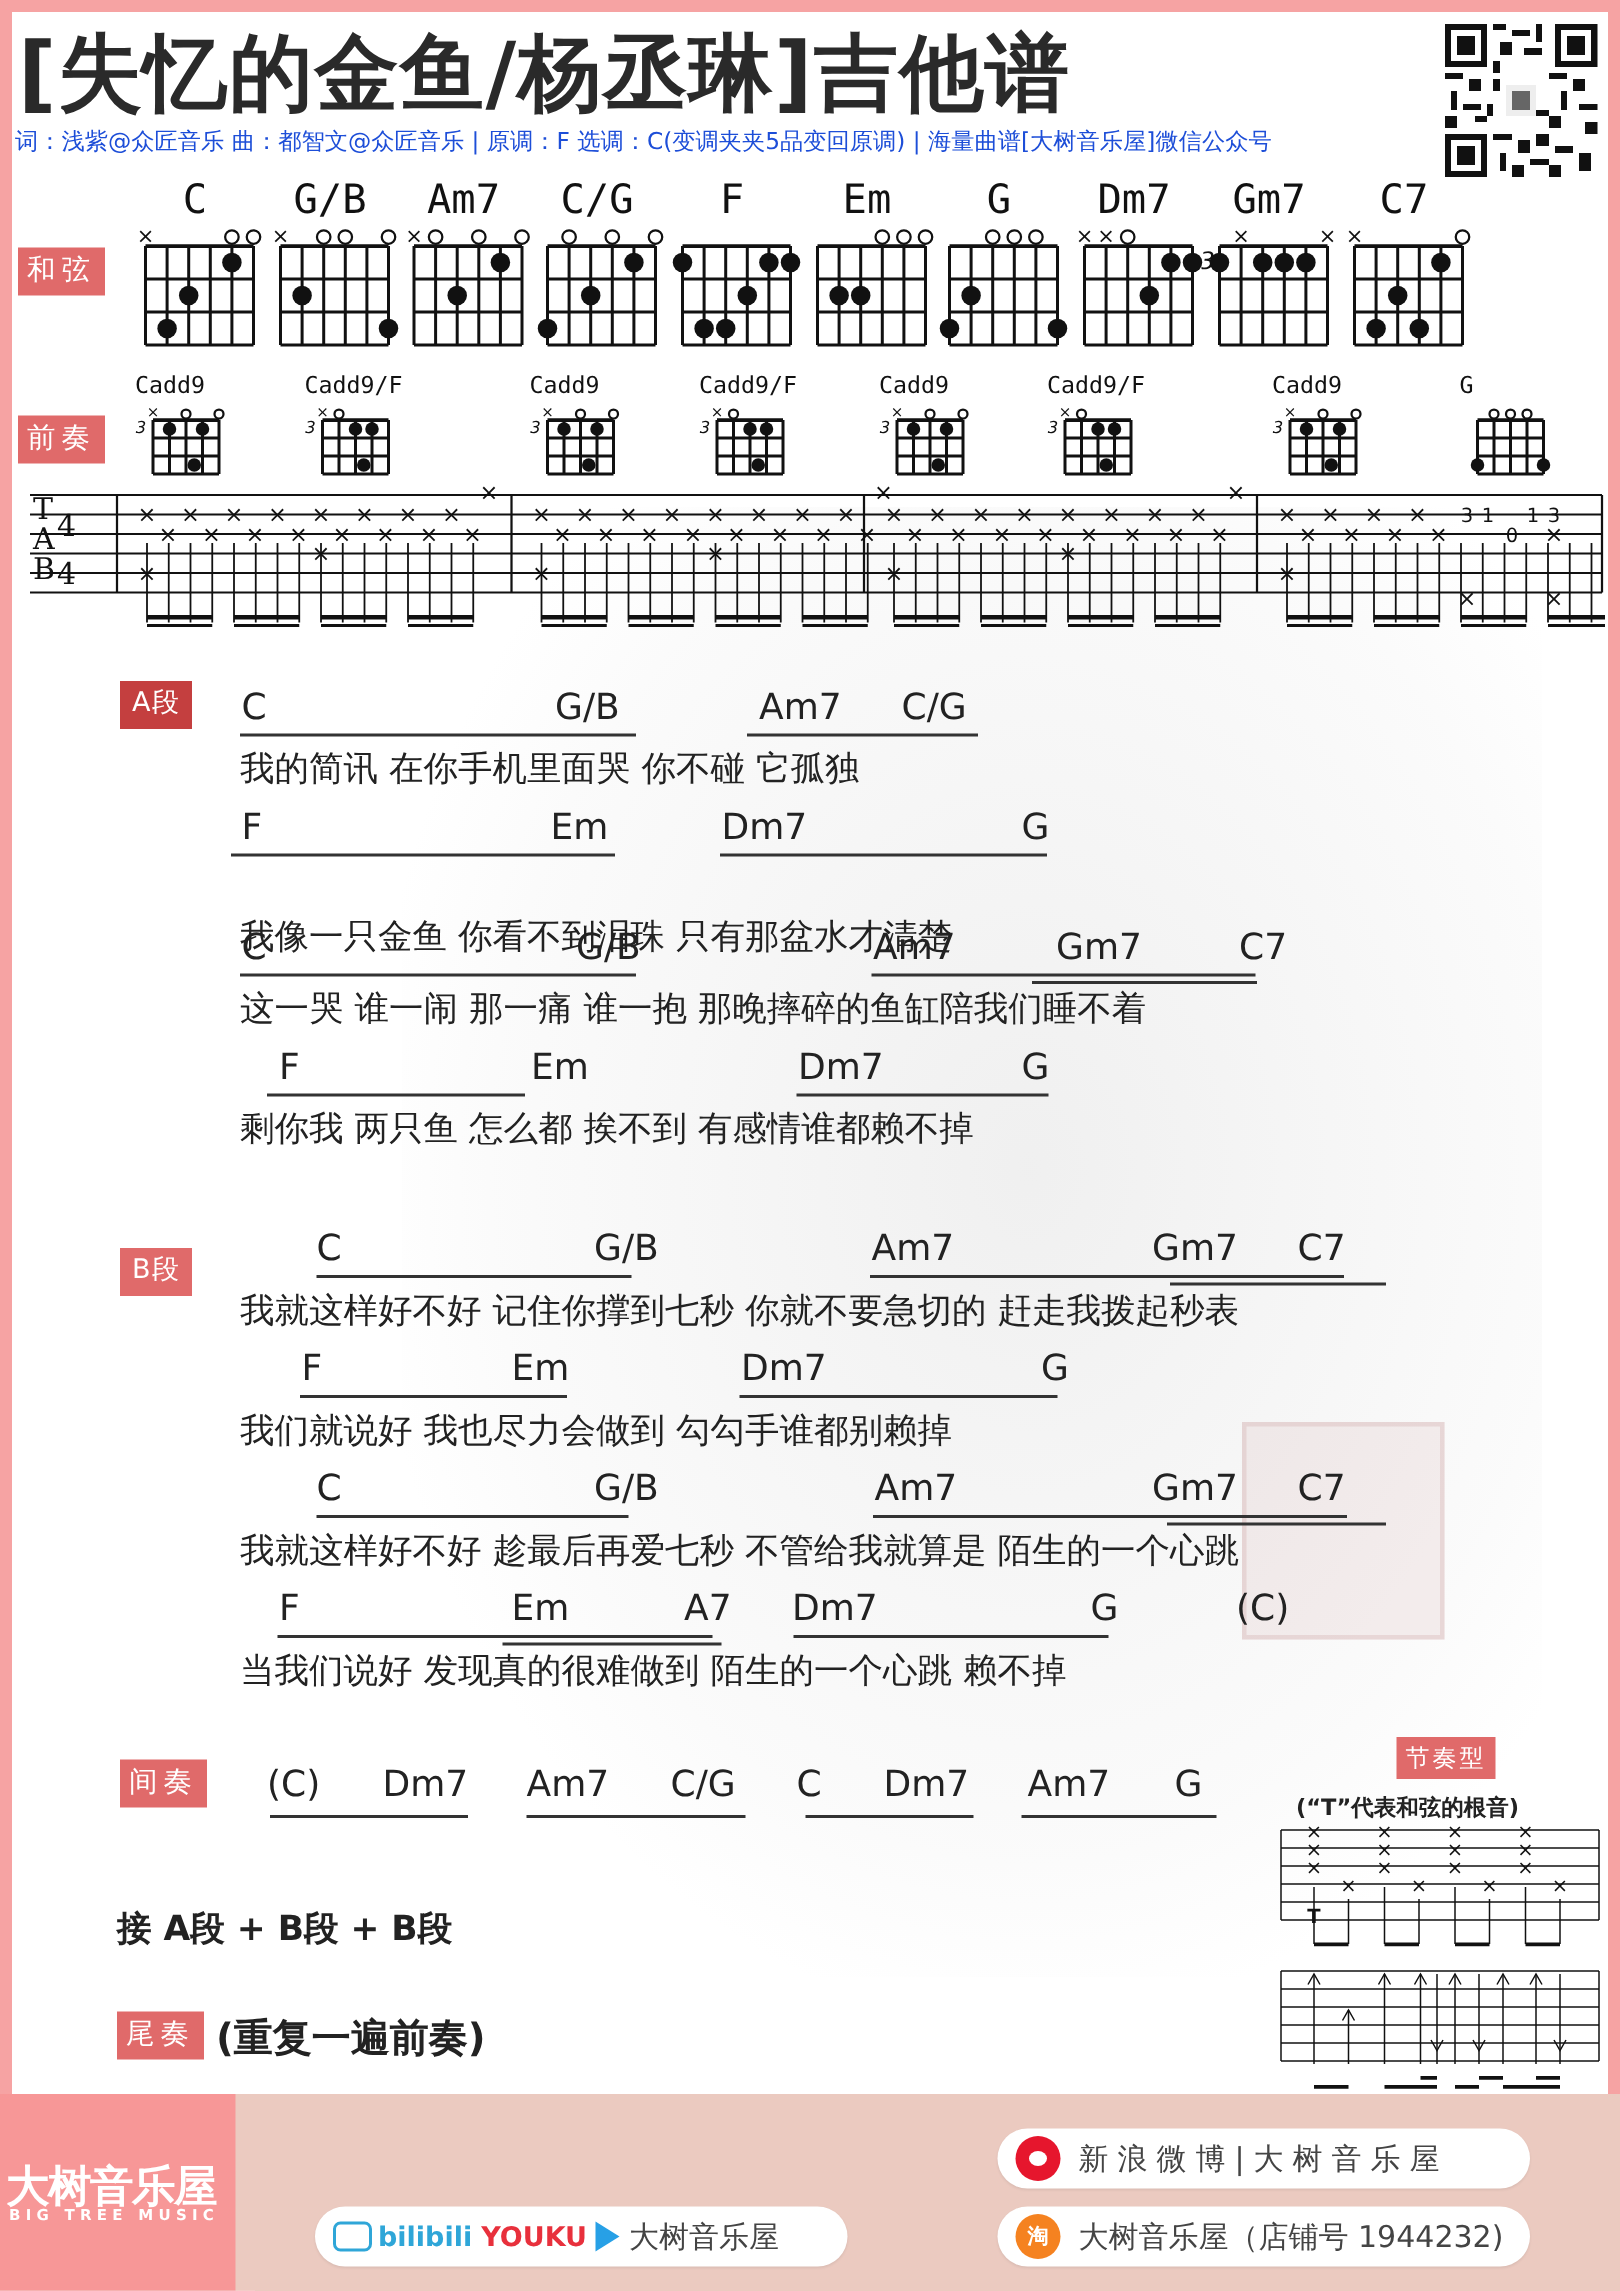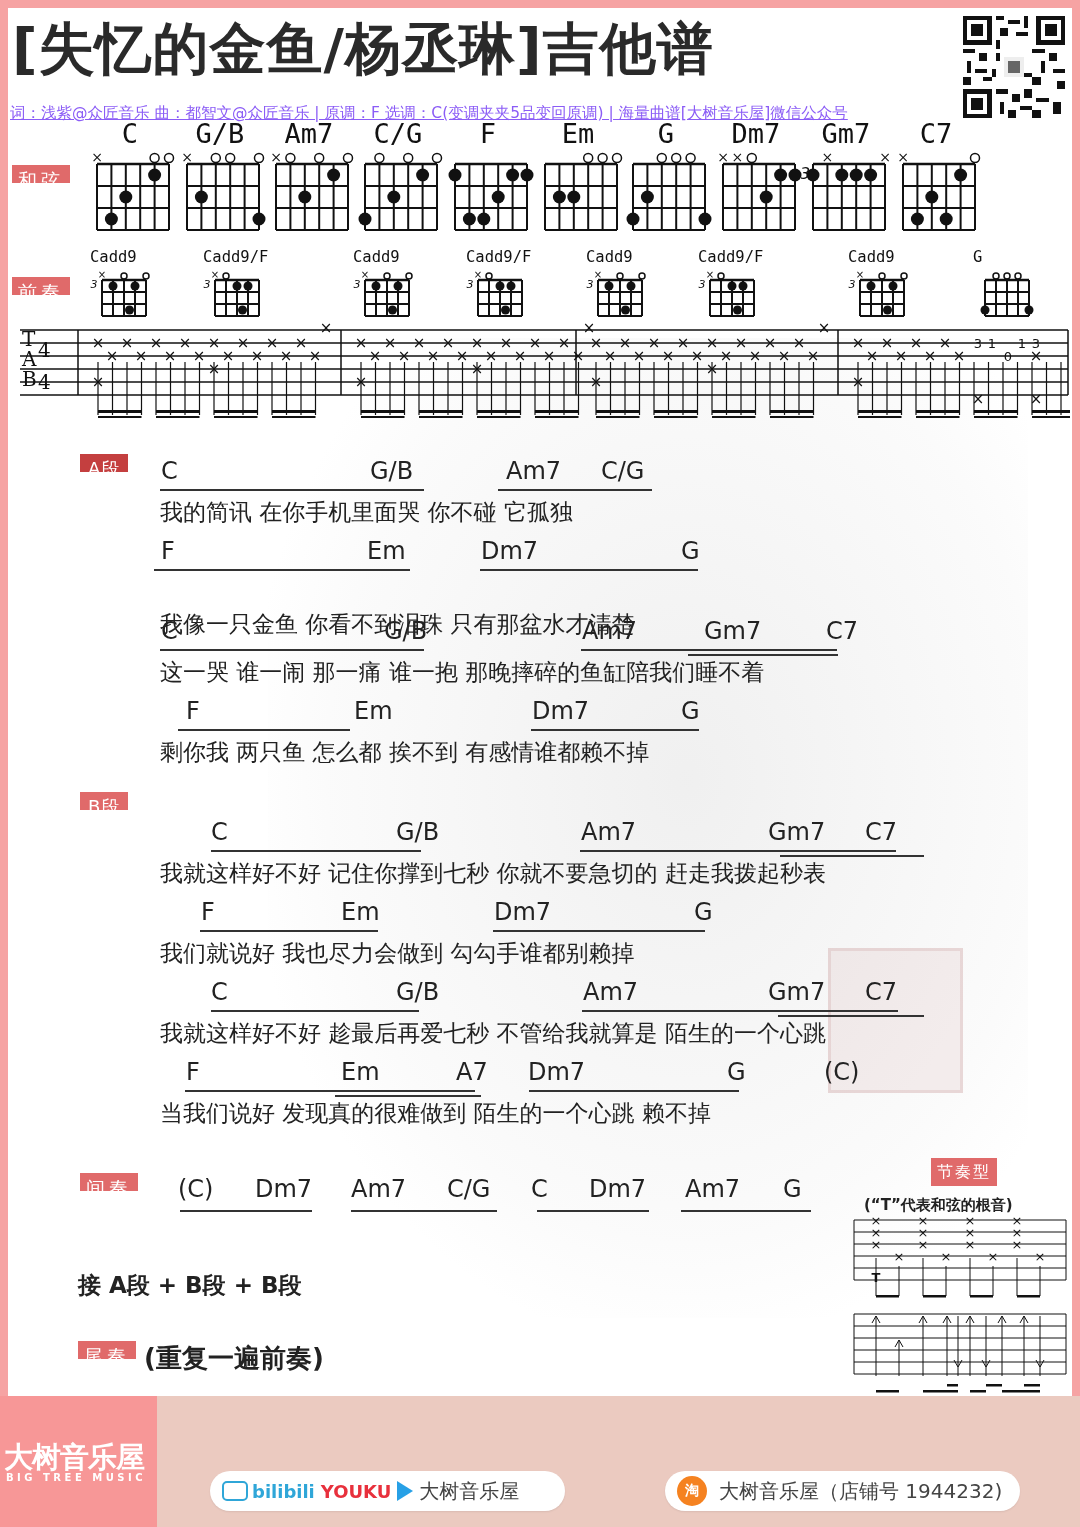--- a/index.html
+++ b/index.html
@@ -1,24 +1,24 @@
 <!DOCTYPE html>
 <html><head>
 <meta charset="utf-8">
 <style>
   * { box-sizing: border-box; margin: 0; padding: 0; }
   body { width: 1080px; height: 1527px; background: #f6a3a3; font-family: "DejaVu Sans", "Liberation Sans", sans-serif; overflow: hidden; position: relative; }
   .page { position: absolute; left: 8px; top: 8px; width: 1064px; height: 1388px; background: #ffffff; overflow: hidden; }
   .watermark { position: absolute; left: 260px; top: 330px; width: 760px; height: 980px; background: radial-gradient(ellipse at 55% 45%, rgba(200,200,200,0.28), rgba(220,220,220,0.12) 60%, rgba(255,255,255,0) 75%); pointer-events: none; }
   .title { position: absolute; left: 4px; top: 4px; font-size: 56px; font-weight: bold; color: #2a2a2a; letter-spacing: 1px; white-space: nowrap; }
-  .meta { position: absolute; left: 2px; top: 95px; font-size: 15.5px; color: #8b5cf6; white-space: nowrap; text-decoration: underline; }
+  .meta { position: absolute; left: 2px; top: 76px; font-size: 15.5px; color: #1d4ed8; white-space: nowrap; }
   .qr { position: absolute; left: 955px; top: 8px; width: 102px; height: 102px; background: #fff; }
   .qr svg { width: 100%; height: 100%; }
 
-  .tag { position: absolute; background: #e06a6a; color: #fff; font-size: 19px; letter-spacing: 4px; text-align: center; line-height: 30px; height: 18px; padding: 0 6px; }
+  .tag { position: absolute; background: #e06a6a; color: #fff; font-size: 19px; letter-spacing: 4px; text-align: center; line-height: 30px; height: 32px; padding: 0 6px; }
   .tag.dark { background: #c43f3f; }
 
   .chord-row { position: absolute; left: 60px; top: 110px; width: 900px; height: 110px; }
   .chord { position: absolute; top: 0; width: 90px; height: 110px; }
   .chord .name { position: absolute; top: 0; left: 0; width: 100%; text-align: center; font-family: "DejaVu Sans Mono", "Liberation Mono", monospace; font-size: 27px; color: #111; }
   .chord svg { position: absolute; top: 34px; left: 0; }
 
   .intro-chords { position: absolute; left: 60px; top: 240px; width: 1000px; height: 80px; }
   .ic { position: absolute; top: 0; width: 100px; }
   .ic .name { font-size: 15.5px; color: #111; white-space: nowrap; font-family: "DejaVu Sans Mono", "Liberation Mono", monospace; }
@@ -716,21 +716,21 @@
         <span class="c" style="left: 178px;">F</span>
         <span class="c" style="left: 346px;">Em</span>
         <span class="c" style="left: 524px;">Dm7</span>
         <span class="c" style="left: 673px;">G</span>
       </div>
       <div class="ul" style="left: 170px; width: 172px; top: 272px;"></div>
       <div class="ul" style="left: 523px; width: 168px; top: 272px;"></div>
       <div class="lyric" style="left: 152px; top: 280px;">剩你我  两只鱼  怎么都  挨不到  有感情谁都赖不掉</div>
     </div>
 
-  <div class="tag" style="left:72px; top:784px; font-size:18px; letter-spacing:1px; padding:0 8px;">B段</div>
+  <div class="tag" style="left:72px; top:824px; font-size:18px; letter-spacing:1px; padding:0 8px;">B段</div>
   <div class="section" id="secB" style="top: 810px;">
       <div class="chordline" style="top: 0px;">
         <span class="c" style="left: 203px;">C</span>
         <span class="c" style="left: 388px;">G/B</span>
         <span class="c" style="left: 573px;">Am7</span>
         <span class="c" style="left: 760px;">Gm7</span>
         <span class="c" style="left: 857px;">C7</span>
       </div>
       <div class="ul" style="left: 203px; width: 210px; top: 32px;"></div>
       <div class="ul" style="left: 572px; width: 316px; top: 32px;"></div>
@@ -877,18 +877,24 @@
 
 
   <div class="pill" style="left:210px; top:75px; width:355px;">
     <span style="width:26px; height:20px; border:2.5px solid #2fa6d8; border-radius:5px; margin-right:4px; flex-shrink:0;"></span>
     <span class="txt" style="color:#2fa6d8; font-weight:bold; font-size:18px; margin-right:6px;">bilibili</span>
     <span class="txt" style="color:#e8303c; font-weight:bold; font-size:18px; margin-right:6px;">YOUKU</span>
     <span style="width:0; height:0; border-top:10px solid transparent; border-bottom:10px solid transparent; border-left:16px solid #27a0e6; margin-right:6px;"></span>
     <span class="txt">大树音乐屋</span>
   </div>
 
+  <div class="pill" style="left:665px; top:23px; width:355px;">
+    <span class="icon-circle" style="background:#e6162d; position:relative;">
+      <span style="width:12px; height:10px; border-radius:50%; background:#fff;"></span>
+    </span>
+    <span class="txt spaced">新浪微博|大树音乐屋</span>
+  </div>
 
   <div class="pill" style="left:665px; top:75px; width:355px;">
     <span class="icon-circle" style="background:#f58220;">淘</span>
     <span class="txt">大树音乐屋（店铺号 1944232)</span>
   </div>
 </div>
 
 </body></html>

